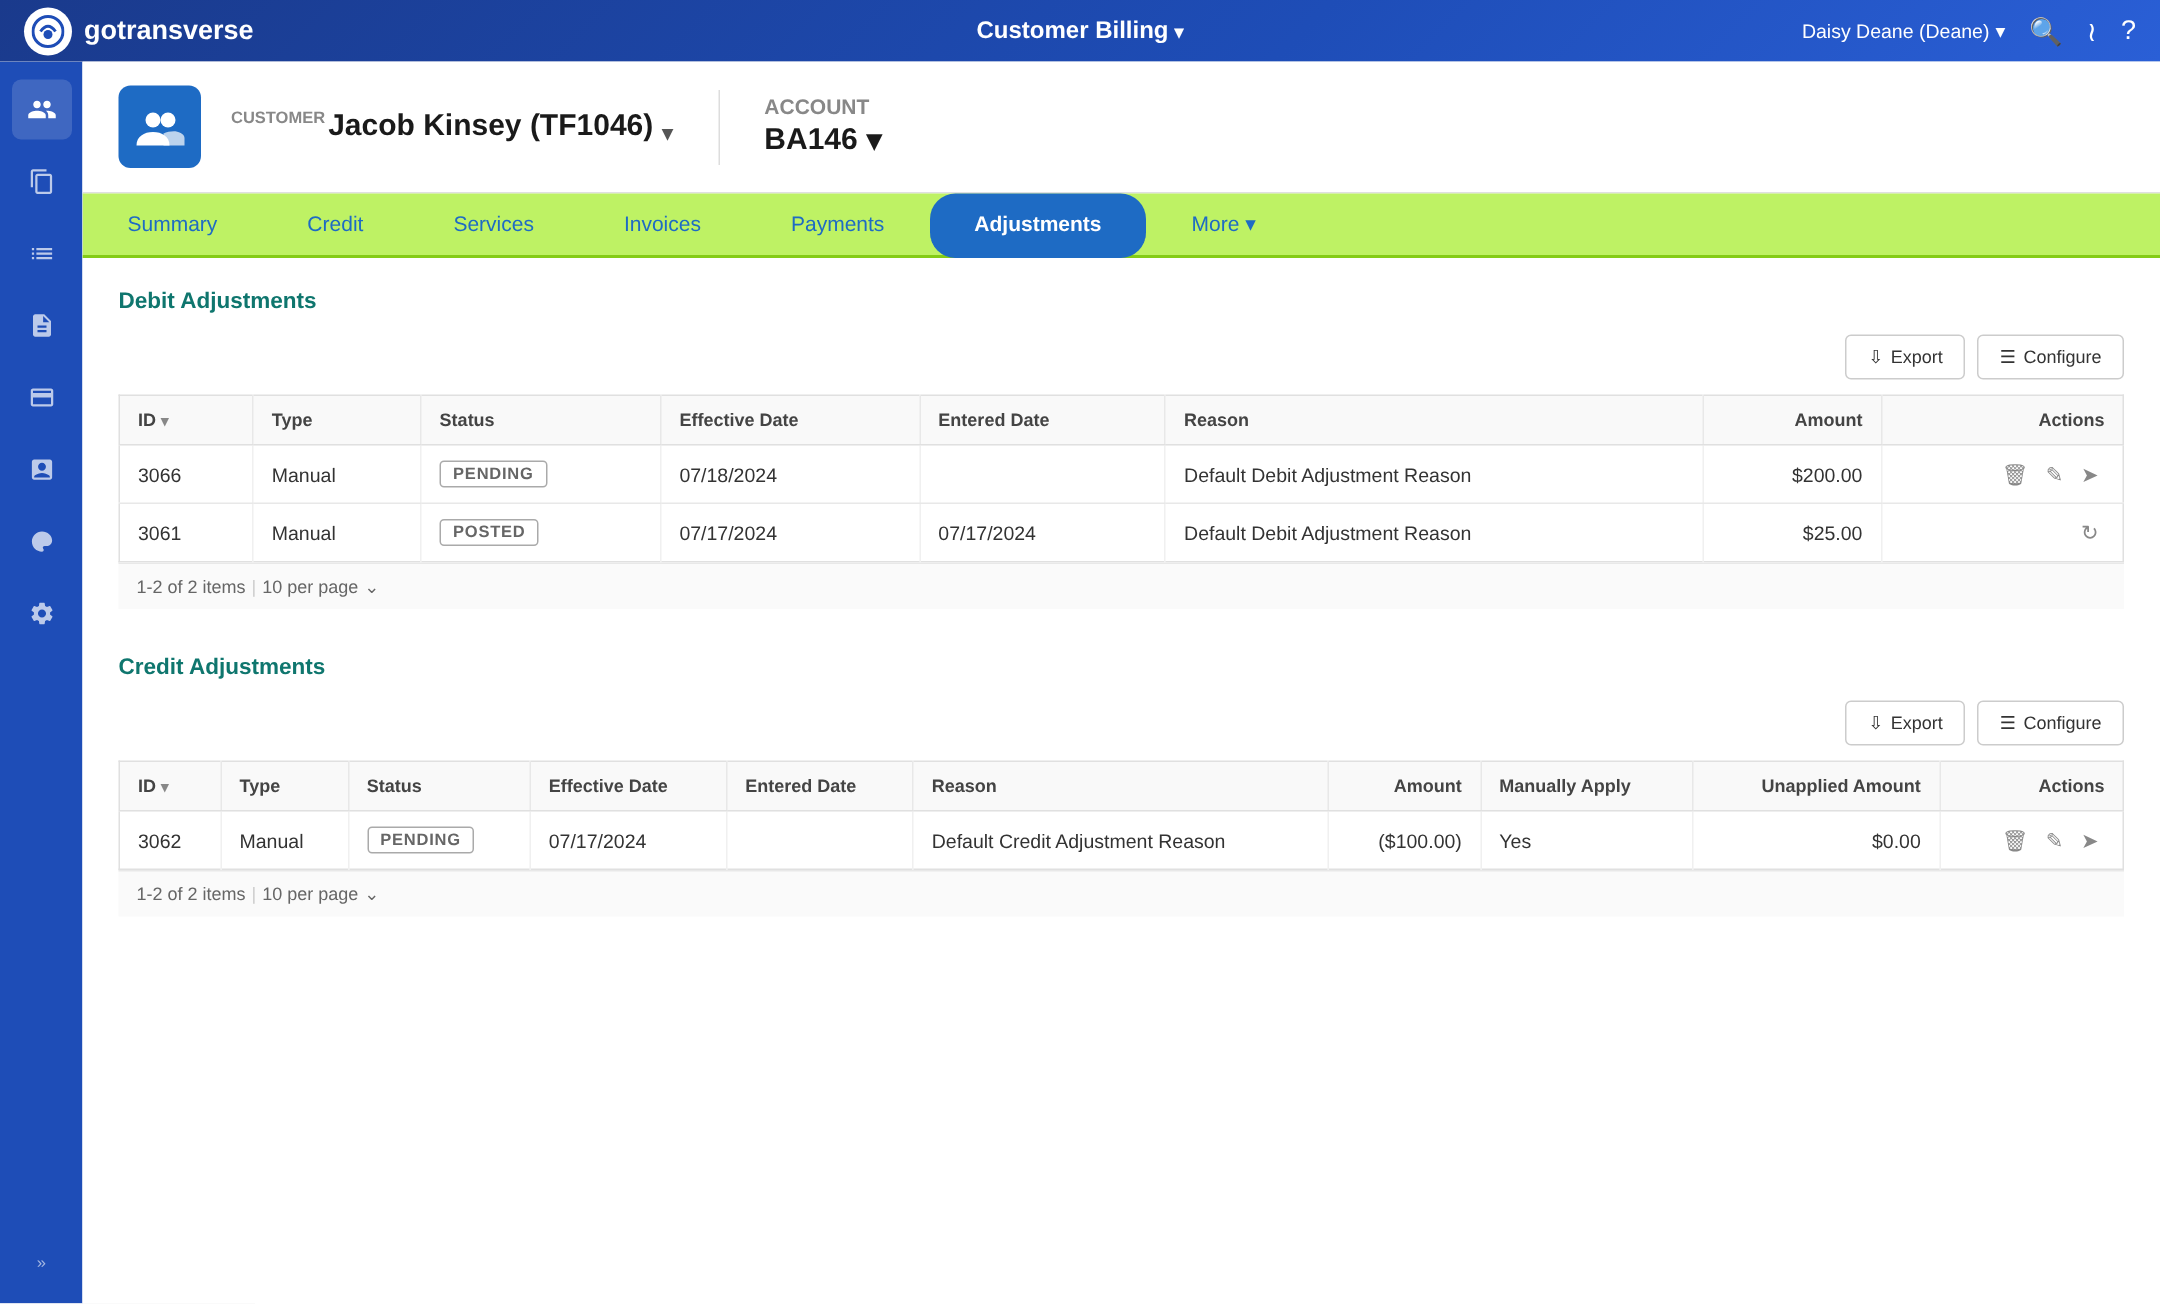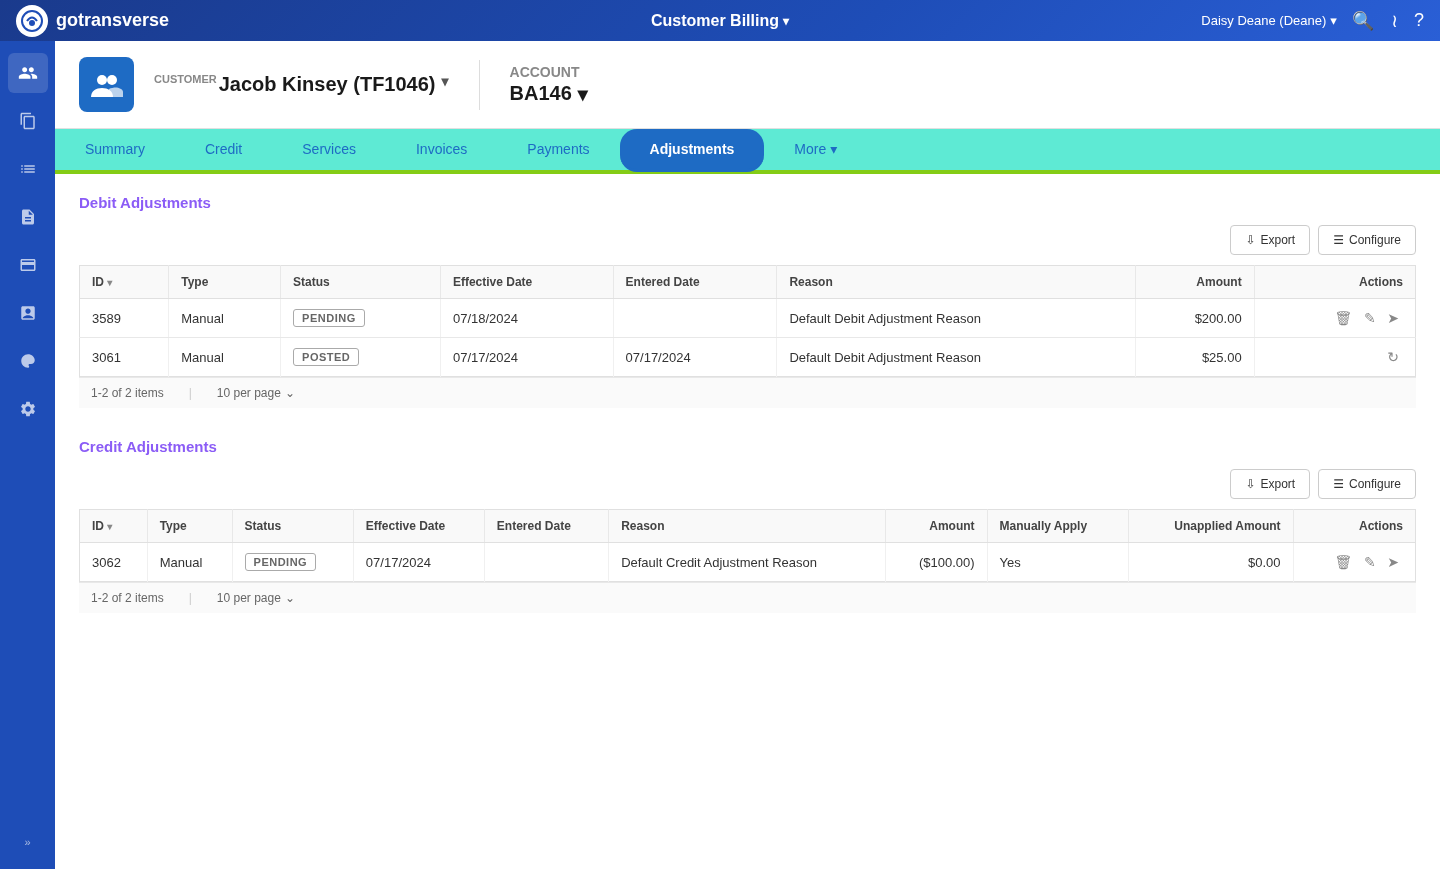--- a/index.html
+++ b/index.html
@@ -126,32 +126,32 @@
       background: #1e6bc4;
       border-radius: 8px;
       display: flex;
       align-items: center;
       justify-content: center;
       font-size: 28px;
       color: white;
     }
     .customer-info { display: flex; flex-direction: row; gap: 2px; }
     .customer-label { font-size: 11px; color: #888; text-transform: uppercase; font-weight: 600; }
-    .customer-name { font-size: 20px; font-weight: bold; color: #1a1a1a; display: flex; align-items: flex-start; gap: 6px; }
+    .customer-name { font-size: 20px; font-weight: bold; color: #1a1a1a; display: flex; align-items: flex-end; gap: 6px; }
     .customer-name .dropdown-arrow { font-size: 14px; color: #555; cursor: pointer; }
     .divider-v { width: 1px; height: 50px; background: #ddd; margin: 0 10px; }
     .account-info { display: flex; flex-direction: column; gap: 2px; }
     .account-label { font-size: 14px; color: #888; text-transform: uppercase; font-weight: 600; }
     .account-id { font-size: 20px; font-weight: bold; color: #1a1a1a; display: flex; align-items: center; gap: 6px; }
 
     
     .tabs {
       display: flex;
-      border-bottom: 4px solid #84cc16;
-      background: #5eead4;
+      border-bottom: 2px solid #84cc16;
+      background: #bef264;
       flex-shrink: 0;
     }
     .tab {
       padding: 12px 30px;
       cursor: pointer;
       font-size: 14px;
       color: #1e6bc4;
       border-bottom: 3px solid transparent;
       margin-bottom: -2px;
       transition: all 0.2s;
@@ -170,21 +170,21 @@
       overflow-y: auto;
       padding: 20px 24px;
       background: white;
     }
 
     
     .section { margin-bottom: 30px; }
     .section-title {
       font-size: 15px;
       font-weight: bold;
-      color: #8b5cf6;
+      color: #0f766e;
       margin-bottom: 14px;
     }
 
     
     .table-toolbar {
       display: flex;
       justify-content: flex-end;
       gap: 8px;
       margin-bottom: 10px;
     }
@@ -254,21 +254,21 @@
     }
 
     .pagination {
       padding: 8px 12px;
       font-size: 12px;
       color: #666;
       background: #fafafa;
       border-top: 1px solid #e8e8e8;
       display: flex;
       align-items: center;
-      gap: 25px;
+      gap: 4px;
     }
     .pagination .sep { color: #ccc; }
     .per-page { display: flex; align-items: center; gap: 4px; cursor: pointer; }
 
     .sort-icon { font-size: 10px; color: #888; }
   </style>
 </head>
 <body>
 
 <div class="top-nav">
@@ -403,21 +403,21 @@
               <th>Status</th>
               <th>Effective Date</th>
               <th>Entered Date</th>
               <th>Reason</th>
               <th style="text-align:right;">Amount</th>
               <th style="text-align:right;">Actions</th>
             </tr>
           </thead>
           <tbody>
             <tr>
-              <td>3589</td>
+              <td>3066</td>
               <td>Manual</td>
               <td>
                 <span class="status-badge pending">PENDING</span>
               </td>
               <td>07/18/2024</td>
               <td></td>
               <td>Default Debit Adjustment Reason</td>
               <td class="amount">$200.00</td>
               <td class="actions">
                 <span class="action-icon" title="Delete">🗑</span>

